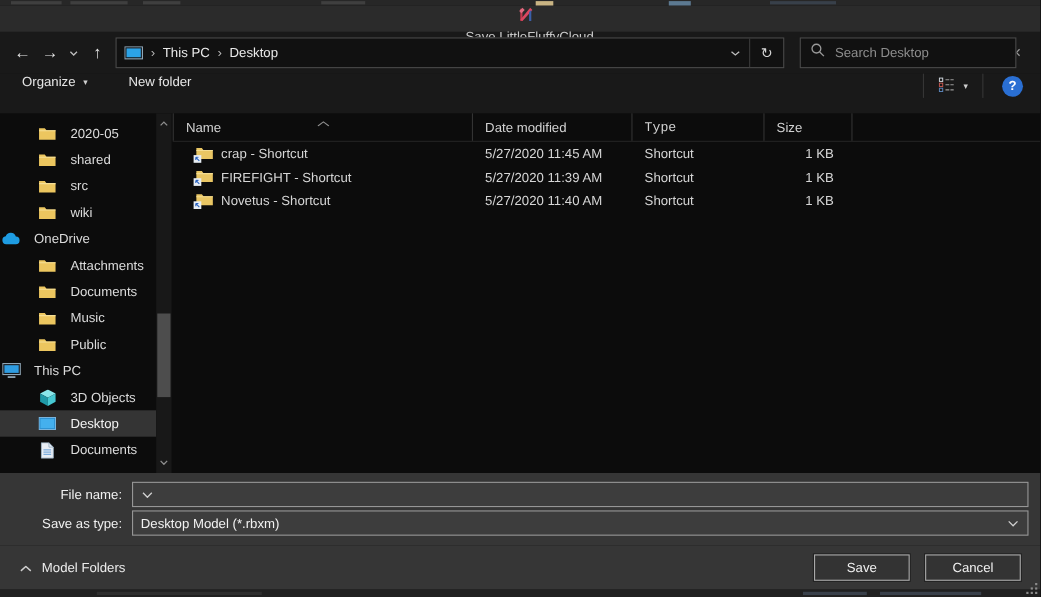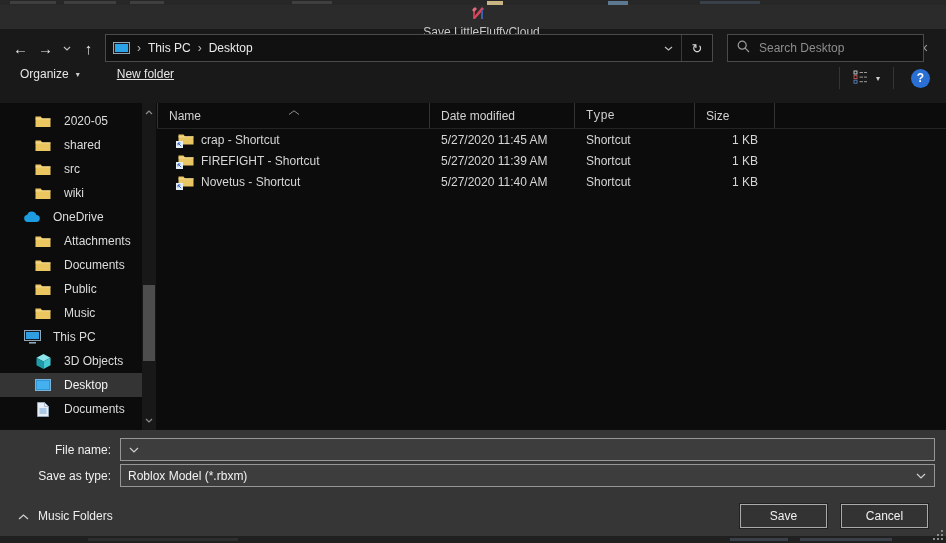--- a/index.html
+++ b/index.html
@@ -37,34 +37,34 @@
                display:flex; align-items:center; padding:0 9px; }
   .searchbox input { flex:1; margin-left:9px; background:transparent; border:0; outline:none; color:#dcdcdc; font-size:12px;
                      font-family:"Liberation Sans", sans-serif; }
   .searchbox input::placeholder { color:#8d8d8d; }
 
   
   .toolbar { height:36px; display:flex; align-items:flex-start; background:#191919; padding:0 8px 0 20px;
              color:#e6e6e6; font-size:12px; }
   .tool-item { display:flex; align-items:center; gap:7px; }
   .caret { font-size:8px; color:#cfcfcf; }
-  .newfolder { margin-left:37px;text-decoration:underline; }
+  .newfolder { margin-left:37px; }
   .tool-right { margin-left:auto; display:flex; align-items:center; }
   .tool-sep { width:1px; height:22px; background:#353535; margin:0 9px; }
   .view-btn { display:flex; align-items:center; gap:8px; padding:0 4px; }
   .help-btn { width:19px; height:19px; border-radius:50%; background:#2a6fd3; color:#ffffff; font-size:12px; font-weight:bold;
               display:flex; align-items:center; justify-content:center; margin:0 8px; }
 
   
   .main { height:327px; display:flex; background:#0c0c0c; position:relative; }
   .sidebar { width:157px; position:relative; flex:0 0 auto; }
   .side-items { position:absolute; top:6px; left:0; right:15px; }
   .side-item { height:24px; display:flex; align-items:center; color:#dcdcdc; font-size:12px; }
   .side-item .ic { width:20px; display:flex; justify-content:center; margin-right:11px; }
-  .ind1 { padding-left:22px; }
+  .ind1 { }
   .ind2 { padding-left:33px; }
   .side-item.selected { background:#343434; color:#f2f2f2; }
   .side-scroll { position:absolute; top:0; right:1px; bottom:0; width:14px; background:#181818; }
   .scroll-arrow { position:absolute; left:0; right:0; height:15px; display:flex; align-items:center; justify-content:center; }
   .scroll-arrow.up { top:2px; } .scroll-arrow.down { bottom:2px; }
   .scroll-thumb { position:absolute; left:1px; right:1px; top:182px; height:76px; background:#4d4d4d; }
 
   
   .files { flex:1; display:flex; flex-direction:column; }
   .cols { height:26px; display:flex; color:#d2d2d2; font-size:12px; border-bottom:1px solid #232323; }
@@ -277,30 +277,30 @@
             </span>
           <span>Documents</span>
         </div>
         <div class="side-item ind2">
           <span class="ic">
               <svg width="16" height="13" viewBox="0 0 16 13">
                 <path d="M0.5 1.5 h5.2 l1.6 2 h8.2 v8.5 h-15z" fill="#ecc65f"></path>
                 <path d="M0.5 3.9 h15" stroke="#f6e097" stroke-width="1"></path>
               </svg>
             </span>
+          <span>Music</span>
+        </div>
+        <div class="side-item ind2">
+          <span class="ic">
+              <svg width="16" height="13" viewBox="0 0 16 13">
+                <path d="M0.5 1.5 h5.2 l1.6 2 h8.2 v8.5 h-15z" fill="#ecc65f"></path>
+                <path d="M0.5 3.9 h15" stroke="#f6e097" stroke-width="1"></path>
+              </svg>
+            </span>
           <span>Public</span>
-        </div>
-        <div class="side-item ind2">
-          <span class="ic">
-              <svg width="16" height="13" viewBox="0 0 16 13">
-                <path d="M0.5 1.5 h5.2 l1.6 2 h8.2 v8.5 h-15z" fill="#ecc65f"></path>
-                <path d="M0.5 3.9 h15" stroke="#f6e097" stroke-width="1"></path>
-              </svg>
-            </span>
-          <span>Music</span>
         </div>
         <div class="side-item ind1">
           <span class="ic">
               <svg width="17" height="14" viewBox="0 0 17 14">
                 <rect x="0.5" y="0.5" width="16" height="10" fill="#15191d" stroke="#8fa6b6"></rect>
                 <rect x="2" y="2" width="13" height="7" fill="#2f9de2"></rect>
                 <rect x="5" y="12" width="7" height="1.6" fill="#8fa6b6"></rect>
               </svg>
             </span>
           <span>This PC</span>
@@ -441,38 +441,38 @@
         <span class="combo-arrow">
           <svg width="10" height="6" viewBox="0 0 10 6">
               <path d="M1 1 L5 5 L9 1" stroke="#cfcfcf" fill="none" stroke-width="1.2"></path>
             </svg>
         </span>
       </div>
     </div>
     <div class="form-row">
       <div class="form-label">Save as type:</div>
       <div class="combo">
-        <span class="combo-text">Roblox Model (*.rbxm)</span>
+        <span class="combo-text">Desktop Model (*.rbxm)</span>
         <span class="combo-arrow">
           <svg width="10" height="6" viewBox="0 0 10 6">
               <path d="M1 1 L5 5 L9 1" stroke="#cfcfcf" fill="none" stroke-width="1.2"></path>
             </svg>
         </span>
       </div>
     </div>
   </div>
 
   <div class="footer">
     <div class="hide-folders">
       <span>
         <svg width="11" height="6" viewBox="0 0 11 6">
             <path d="M1 5 L5.5 1 L10 5" stroke="#cfcfcf" fill="none" stroke-width="1.3"></path>
           </svg>
       </span>
-      <span>Music Folders</span>
+      <span>Model Folders</span>
     </div>
     <div class="btns">
       <div class="btn">Save</div>
       <div class="btn">Cancel</div>
     </div>
   </div>
 
   <div class="bg-bottom">
     <div class="frag b1"></div>
       <div class="frag b2"></div>

